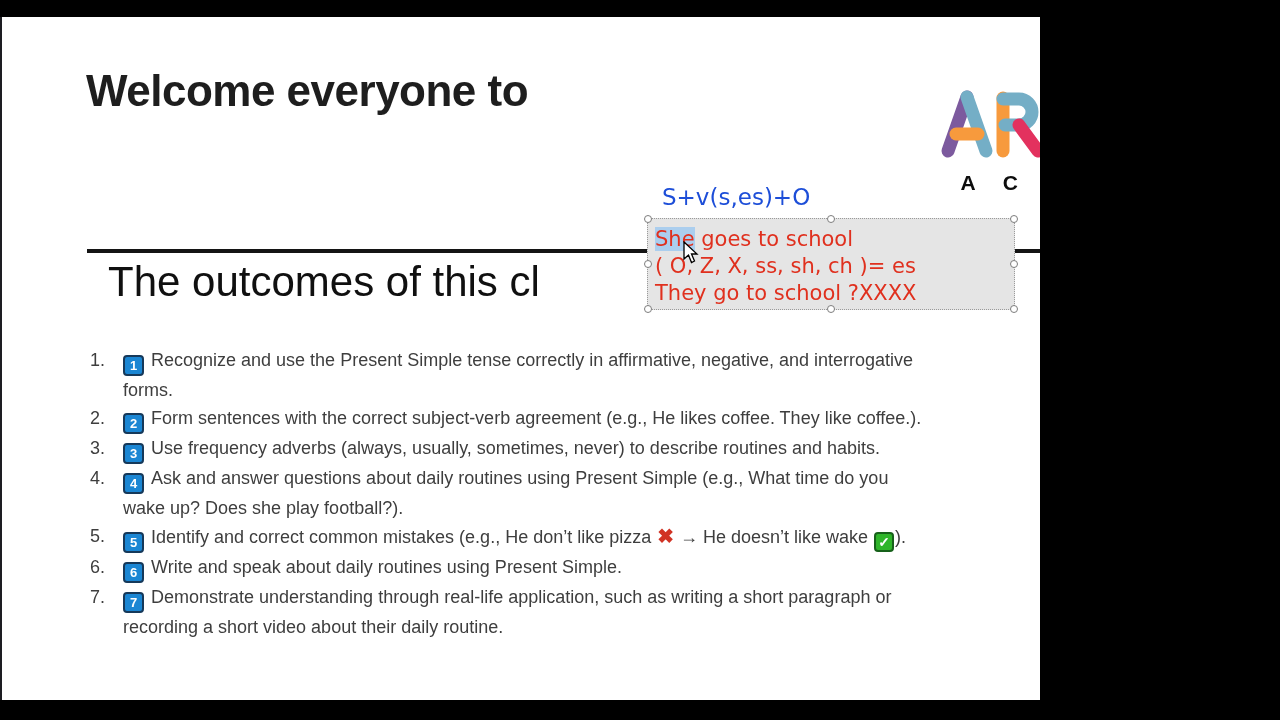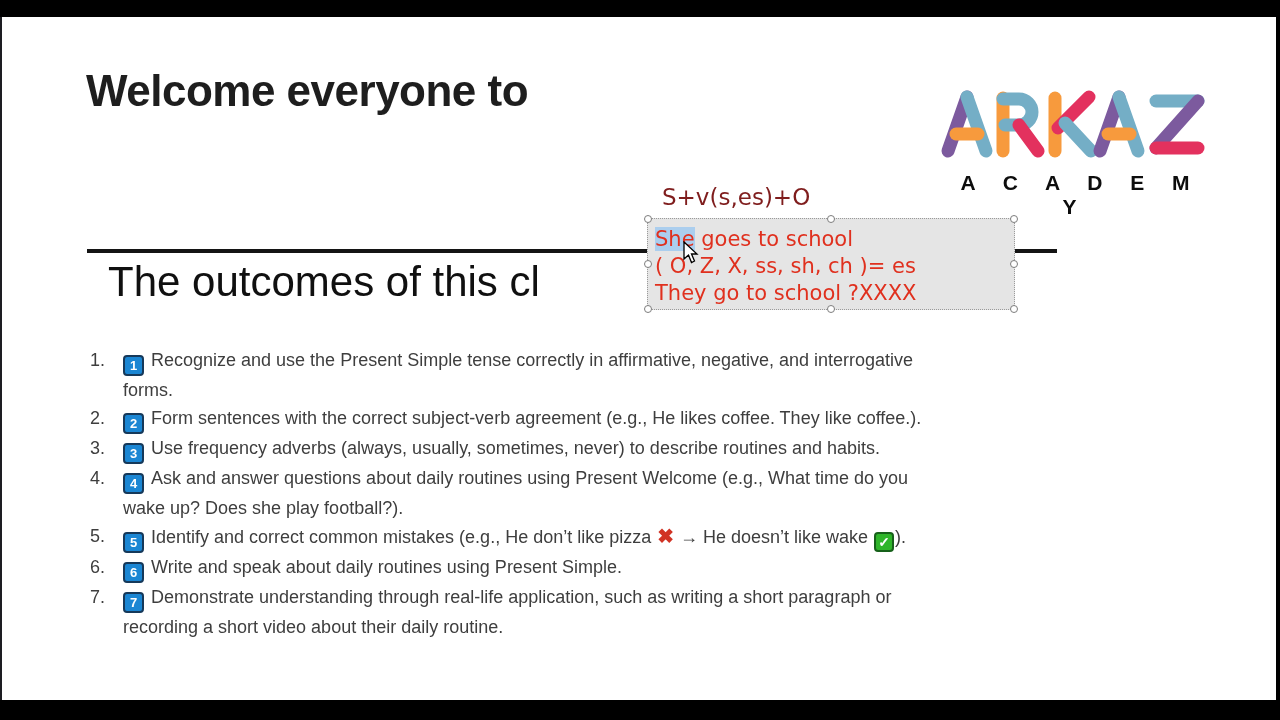--- a/index.html
+++ b/index.html
@@ -1,18 +1,18 @@
 <!DOCTYPE html>
 <html><head>
 <meta charset="utf-8">
 <style>
   * { margin:0; padding:0; box-sizing:border-box; }
   html,body { background:#000; }
   .frame {
-    position:relative; width:1276px; height:720px; background:#ffffff;
+    position:relative; width:1040px; height:720px; background:#ffffff;
     overflow:hidden; font-family:"Liberation Sans", sans-serif;
   }
   .bar { position:absolute; left:0; width:1280px; background:#000; z-index:30; }
   .bar-top { top:0; height:17px; }
   .bar-bottom { top:700px; height:20px; }
   .left-edge { position:absolute; left:0; top:17px; width:2px; height:683px; background:#1d1d22; z-index:25; }
 
   .slide-title {
     position:absolute; left:86px; top:64px; font-size:44px; font-weight:bold;
     color:#1e1e1e; line-height:53px; letter-spacing:-0.5px; z-index:1;
@@ -28,21 +28,21 @@
   .sr-only { position:absolute; width:1px; height:1px; overflow:hidden; clip:rect(0 0 0 0); }
 
   .divider { position:absolute; left:87px; top:249px; width:970px; height:4px; background:#141414; z-index:1; }
   .section-heading {
     position:absolute; left:108px; top:258px; font-size:42px; font-weight:normal;
     color:#101010; white-space:nowrap; z-index:2;
   }
 
   
   .formula {
-    position:absolute; left:662px; top:184px; font-size:23px; color:#7f1d1d;
+    position:absolute; left:662px; top:184px; font-size:23px; color:#1d4ed8;
     font-family:"DejaVu Sans", sans-serif; z-index:4;
   }
   .textbox {
     position:absolute; left:647px; top:218px; width:368px; height:92px;
     background:#e5e5e5; border:1px dotted #9a9a9a; z-index:5;
     padding:7px 0 0 7px; font-size:21px; line-height:27px; color:#e0301e;
     font-family:"DejaVu Sans", sans-serif; white-space:nowrap;
   }
   .hl { background:#abceee; }
   .handle {
@@ -147,21 +147,21 @@
       <li class="outcome">
         <span class="num">2.</span>
         <div class="content"><span class="keycap">2</span><span>Form sentences with the correct subject-verb agreement (e.g., He likes coffee. They like coffee.).</span></div>
       </li>
       <li class="outcome">
         <span class="num">3.</span>
         <div class="content"><span class="keycap">3</span><span>Use frequency adverbs (always, usually, sometimes, never) to describe routines and habits.</span></div>
       </li>
       <li class="outcome">
         <span class="num">4.</span>
-        <div class="content"><span class="keycap">4</span><span>Ask and answer questions about daily routines using Present Welcome (e.g., What time do you wake up? Does she play football?).</span></div>
+        <div class="content"><span class="keycap">4</span><span>Ask and answer questions about daily routines using Present Simple (e.g., What time do you wake up? Does she play football?).</span></div>
       </li>
       <li class="outcome">
         <span class="num">5.</span>
         <div class="content"><span class="keycap">5</span><span>Identify and correct common mistakes (e.g., He don’t like pizza </span><span class="cross">✖</span><span> → He doesn’t like wake </span><span class="check">✓</span><span>).</span></div>
       </li>
       <li class="outcome">
         <span class="num">6.</span>
         <div class="content"><span class="keycap">6</span><span>Write and speak about daily routines using Present Simple.</span></div>
       </li>
       <li class="outcome">

